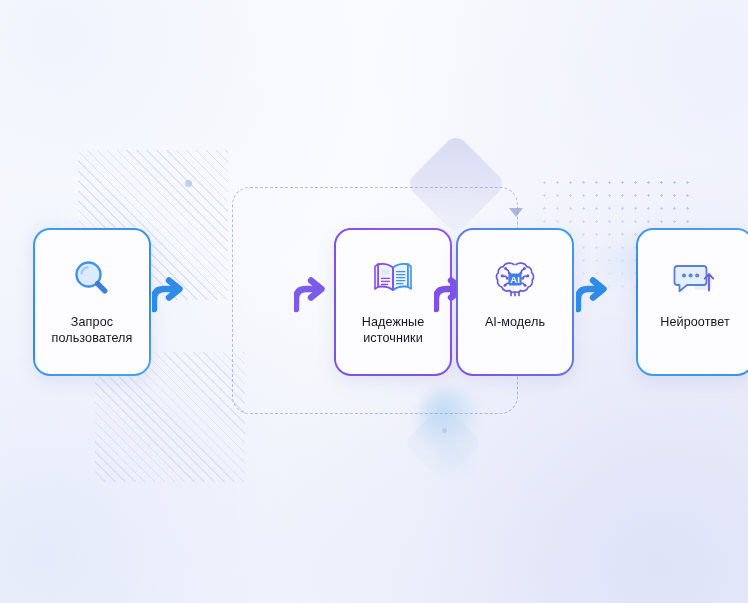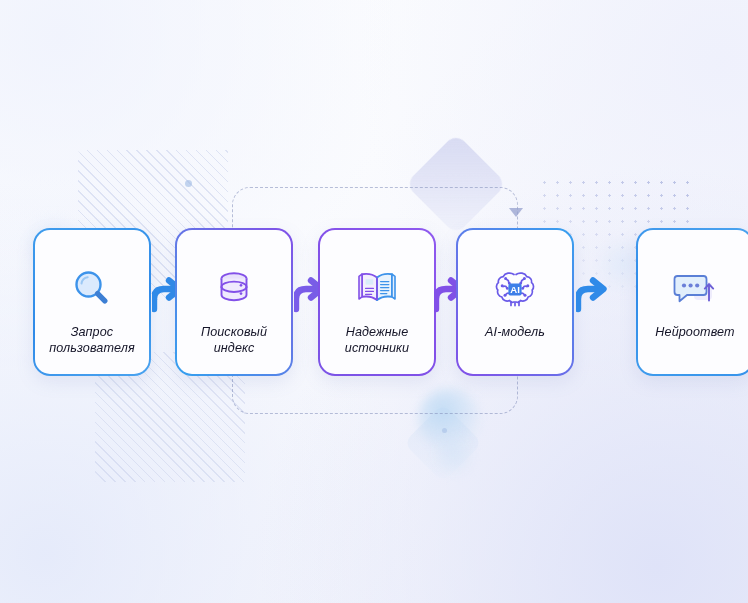--- a/index.html
+++ b/index.html
@@ -91,33 +91,33 @@
 
   
   .card{
     position:absolute;top:228px;width:118px;height:148px;
     border-radius:17px;padding:2.2px;box-sizing:border-box;
     box-shadow:0 6px 18px rgba(110,125,185,.13);
   }
   .card .inner{
     width:100%;height:100%;background:#fdfdff;border-radius:15px;
     display:flex;flex-direction:column;align-items:center;
-    box-sizing:border-box;padding-top:28px;
+    box-sizing:border-box;padding-top:18px;
   }
   .c1{left:33px;background:linear-gradient(160deg,#3f9ced 0%,#2f8ae8 55%,#4aa3ef 100%);}
   .c2{left:175px;background:linear-gradient(42deg,#33a1ef 0%,#5f7ce6 50%,#8250e8 100%);}
-  .c3{left:318px;background:linear-gradient(42deg,#7b54e6 0%,#8250e8 50%,#8f59ef 100%);}
+  .c3{left:334px;background:linear-gradient(42deg,#7b54e6 0%,#8250e8 50%,#8f59ef 100%);}
   .c4{left:456px;background:linear-gradient(42deg,#8250e8 0%,#6475e9 48%,#36a1ef 100%);}
   .c5{left:636px;background:linear-gradient(200deg,#4aa3ef 0%,#2f8ae8 55%,#3f9ced 100%);}
   .c5{width:118px;}
 
   .icon-wrap{height:62px;display:flex;align-items:center;justify-content:center;}
   .card-label{
     margin-top:4px;font-size:12.6px;line-height:16px;color:#151528;
-    text-align:center;letter-spacing:.1px;padding:0 6px;font-style:italic;
+    text-align:center;letter-spacing:.1px;padding:0 6px;
   }
 
   
   .arrow{position:absolute;top:275px;width:34px;height:42px;}
 </style>
 </head>
 <body>
 
 <div id="stage">
 
@@ -152,38 +152,20 @@
     </div>
   </div>
 
   <div class="arrow" style="left:152px">
     <svg width="34" height="42" viewBox="0 0 34 42">
       <path d="M2 34 L2 24 Q2 14 12 14 L21 14" fill="none" stroke="#2f8ae8" stroke-width="6.4" stroke-linecap="round"></path>
       <path d="M17 5.5 L27.5 14 L17 22.5" fill="none" stroke="#2f8ae8" stroke-width="6.4" stroke-linecap="round" stroke-linejoin="round"></path>
     </svg>
   </div>
 
-  <div class="card c2">
-    <div class="inner">
-      <div class="icon-wrap">
-        <svg width="48" height="48" viewBox="0 0 48 48">
-          <ellipse cx="24" cy="13.5" rx="12.5" ry="5.2" fill="#e8e1fb" stroke="#8250e8" stroke-width="1.9"></ellipse>
-          <path d="M11.5 13.5v8.2c0 2.9 5.6 5.2 12.5 5.2s12.5-2.3 12.5-5.2V13.5" fill="#efeafd" stroke="#8250e8" stroke-width="1.9"></path>
-          <path d="M11.5 21.8V30c0 2.9 5.6 5.2 12.5 5.2S36.5 32.9 36.5 30v-8.2" fill="#efeafd" stroke="#8250e8" stroke-width="1.9"></path>
-          <ellipse cx="24" cy="21.8" rx="12.5" ry="5.2" fill="none" stroke="#8250e8" stroke-width="1.9"></ellipse>
-          <circle cx="31" cy="20.3" r="1.35" fill="#8250e8"></circle>
-          <circle cx="31" cy="28.6" r="1.35" fill="#8250e8"></circle>
-        </svg>
-      </div>
-      <div class="card-label">
-        <span>Поисковый</span><br>
-        <span>индекс</span>
-      </div>
-    </div>
-  </div>
 
   <div class="arrow" style="left:294px">
     <svg width="34" height="42" viewBox="0 0 34 42">
       <path d="M2 34 L2 24 Q2 14 12 14 L21 14" fill="none" stroke="#7a5ce9" stroke-width="6.4" stroke-linecap="round"></path>
       <path d="M17 5.5 L27.5 14 L17 22.5" fill="none" stroke="#7a5ce9" stroke-width="6.4" stroke-linecap="round" stroke-linejoin="round"></path>
     </svg>
   </div>
 
   <div class="card c3">
     <div class="inner">

